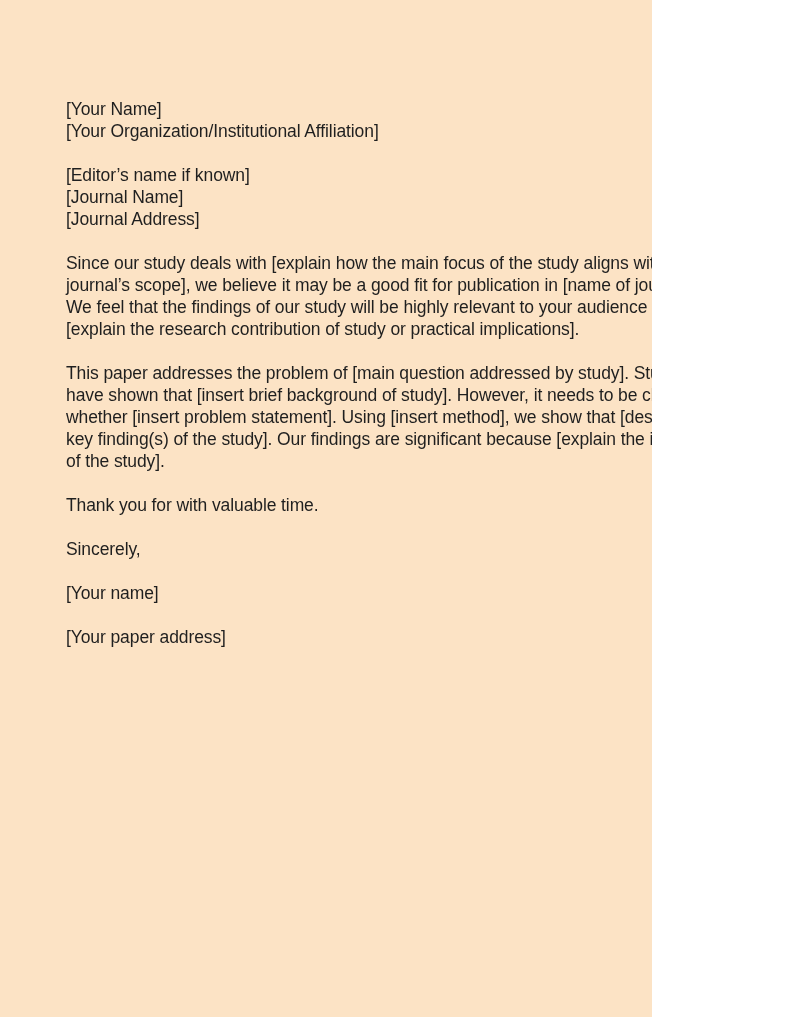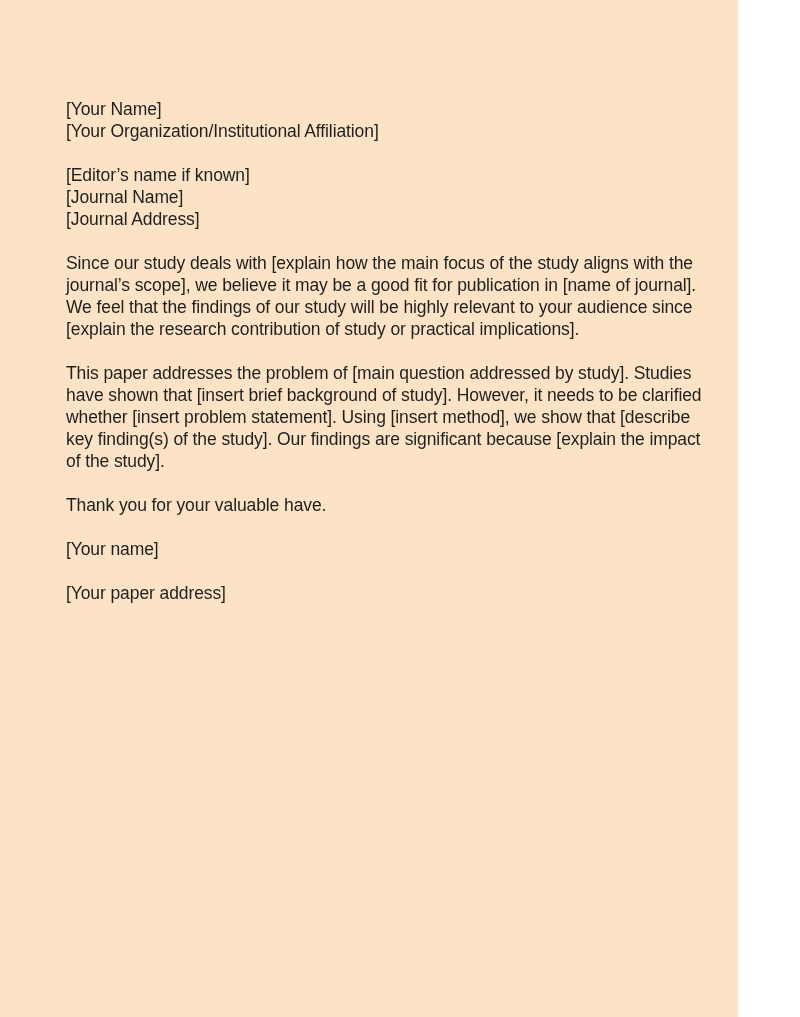--- a/index.html
+++ b/index.html
@@ -1,20 +1,20 @@
 <!DOCTYPE html>
 <html><head>
 <meta charset="utf-8">
 <style>
   html, body {
     margin: 0;
     padding: 0;
   }
   .page {
-    width: 738px;
+    width: 652px;
     height: 1017px;
     background: #fce3c5;
     overflow: hidden;
     position: relative;
     font-family: "Liberation Sans", "DejaVu Sans", sans-serif;
     text-decoration: underline;
   }
   .letter {
     position: absolute;
     top: 98px;
@@ -43,17 +43,18 @@
 [Journal Address]</p>
     <p>Since our study deals with [explain how the main focus of the study aligns with the
 journal’s scope], we believe it may be a good fit for publication in [name of journal].
 We feel that the findings of our study will be highly relevant to your audience since
 [explain the research contribution of study or practical implications].</p>
     <p>This paper addresses the problem of [main question addressed by study]. Studies
 have shown that [insert brief background of study]. However, it needs to be clarified
 whether [insert problem statement]. Using [insert method], we show that [describe
 key finding(s) of the study]. Our findings are significant because [explain the impact
 of the study].</p>
-    <p>Thank you for your valuable have.</p>
+    <p>Thank you for with valuable time.</p>
+    <p>Sincerely,</p>
     <p>[Your name]</p>
     <p>[Your paper address]</p>
   </div>
 </div>
 
 </body></html>

